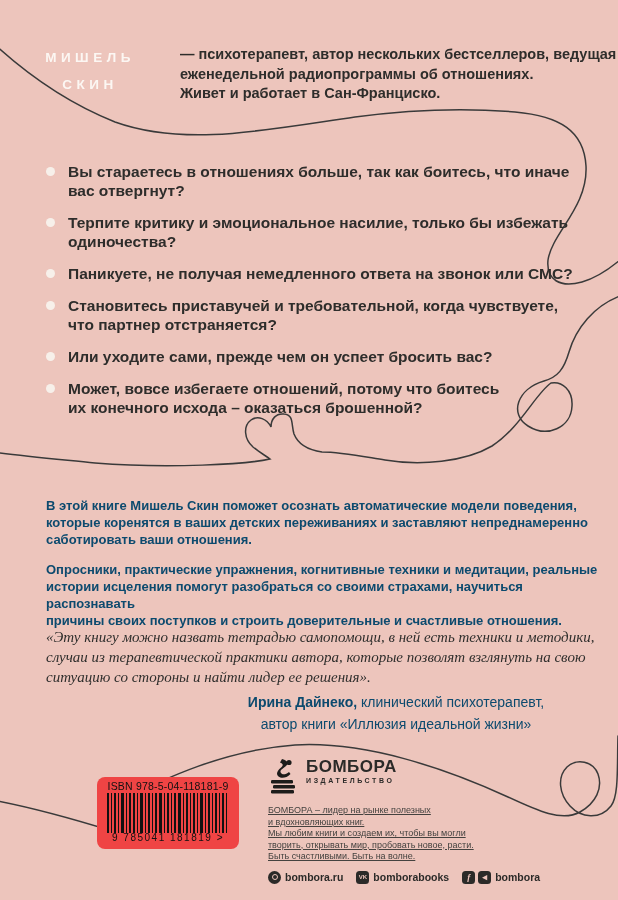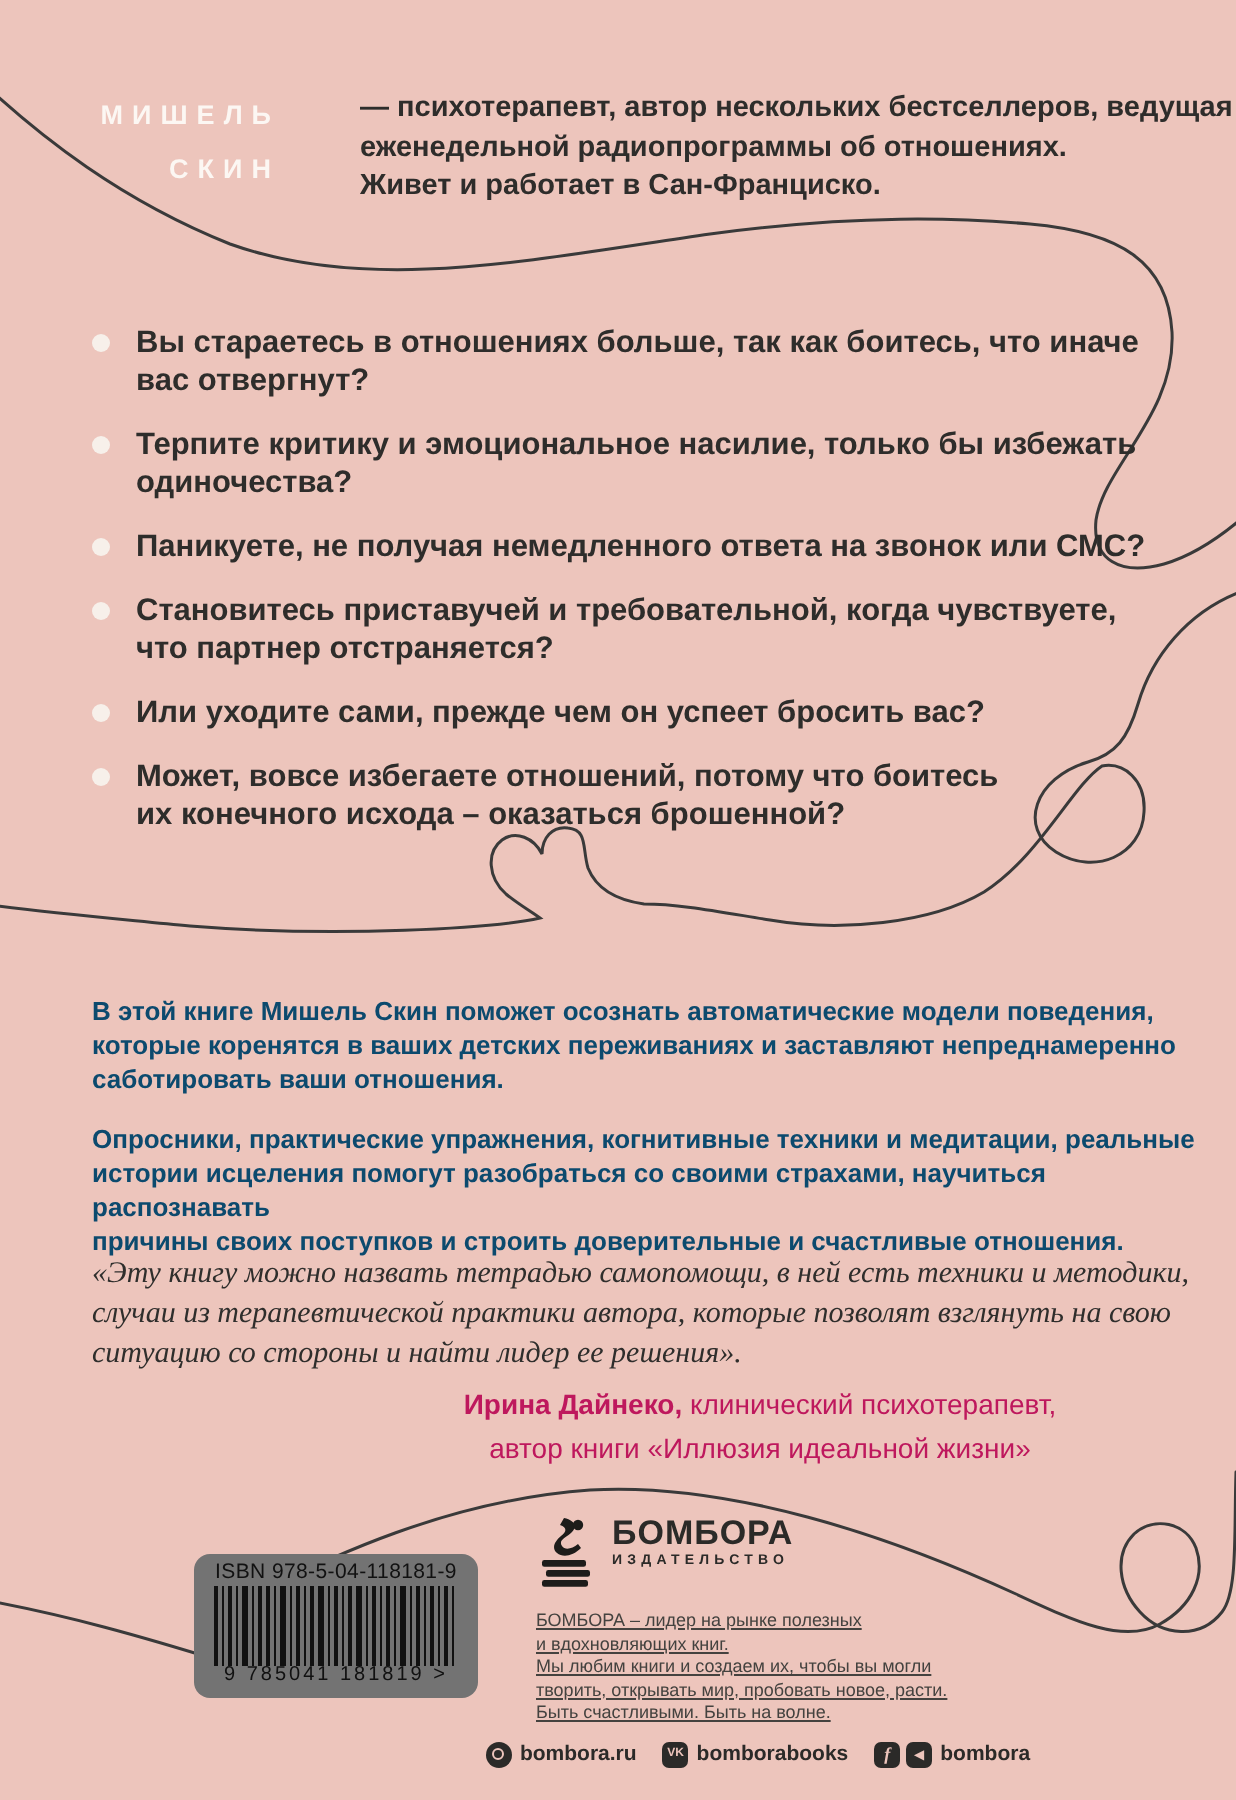--- a/index.html
+++ b/index.html
@@ -2,58 +2,58 @@
 <html><head>
 <meta charset="utf-8">
 <style>
   html,body{margin:0;padding:0;}
   body{width:618px;height:900px;font-family:"Liberation Sans",sans-serif;}
   .page{position:relative;width:618px;height:900px;background:#edc5bc;overflow:hidden;}
   .doodle{position:absolute;left:0;top:0;z-index:1;}
   .pre{white-space:pre-line;}
 
   .author{position:absolute;left:40px;top:44px;z-index:2;display:flex;}
-  .author-name{width:100px;text-align:right;color:#fcf7f3;font-weight:800;
+  .author-name{width:100px;text-align:center;color:#fcf7f3;font-weight:800;
     font-size:13.5px;letter-spacing:4.5px;line-height:27px;}
   .author-bio{margin-left:40px;padding-top:1px;color:#2e2d2b;font-weight:700;
     font-size:14.5px;line-height:19.5px;}
 
   .questions{position:absolute;left:46px;top:162px;right:16px;z-index:2;
     list-style:none;margin:0;padding:0;}
   .questions li{display:flex;margin-bottom:13px;}
   .q-dot{flex:0 0 9px;width:9px;height:9px;border-radius:50%;background:#f7f0ea;
     margin:5px 13px 0 0;}
   .q-text{color:#2e2d2b;font-weight:700;font-size:15.5px;line-height:19px;}
 
   .about{position:absolute;left:46px;top:497px;width:560px;z-index:2;
     color:#0c4a6e;font-weight:700;font-size:13px;line-height:17px;}
   .about p{margin:0 0 13px 0;}
 
   .quote{position:absolute;left:46px;top:627px;width:560px;z-index:2;
     font-family:"Liberation Serif",serif;font-style:italic;
     color:#2f2e2c;font-size:15px;line-height:20px;}
 
-  .attribution{position:absolute;left:170px;top:691px;width:420px;z-index:2;
-    text-align:center;color:#be185d;font-size:14px;line-height:22px;}
+  .attribution{position:absolute;left:186px;top:691px;width:420px;z-index:2;
+    text-align:center;color:#0c4a6e;font-size:14px;line-height:22px;}
   .attribution .name{font-weight:800;}
 
   .barcode-box{position:absolute;left:97px;top:777px;width:142px;height:72px;z-index:3;
-    background:#737373;border-radius:8px;display:flex;flex-direction:column;
+    background:#ef4444;border-radius:8px;display:flex;flex-direction:column;
     align-items:center;justify-content:flex-start;padding-top:3px;box-sizing:border-box;}
   .isbn{font-size:10.5px;color:#111;letter-spacing:0.2px;}
   .bars{margin-top:1px;}
   .digits{margin-top:-1px;font-size:10px;color:#111;letter-spacing:1.5px;}
 
   .publisher{position:absolute;left:268px;top:758px;width:235px;z-index:2;color:#3e3c3a;}
   .logo-row{display:flex;align-items:flex-start;}
   .logo-mark{margin-right:8px;}
   .logo-name{color:#2b2a28;font-weight:800;font-size:17px;letter-spacing:0.5px;line-height:17px;}
   .logo-sub{color:#2b2a28;font-weight:700;font-size:7px;letter-spacing:2.6px;margin-top:2px;}
   .pub-about{margin-top:7px;font-size:9px;line-height:11.5px;color:#44423f;text-decoration:underline;}
-  .socials{display:flex;align-items:center;margin-top:8px;justify-content:center;}
+  .socials{display:flex;align-items:center;margin-top:8px;}
   .social{display:flex;align-items:center;margin-right:13px;}
   .social-handle{font-weight:700;font-size:10.5px;color:#2b2a28;margin-left:4px;}
   .ic{display:inline-flex;align-items:center;justify-content:center;width:13px;height:13px;
     background:#2b2a28;color:#edc5bc;box-sizing:border-box;}
   .ic-circle{border-radius:50%;position:relative;}
   .ic-circle::after{content:"";position:absolute;inset:3.5px;border:1.3px solid #edc5bc;
     border-radius:50%;}
   .ic-sq{border-radius:3.5px;font-weight:800;}
   .ic-vk{font-size:6px;letter-spacing:0;}
   .ic-fb{font-size:9px;font-family:"Liberation Serif",serif;font-style:italic;}

